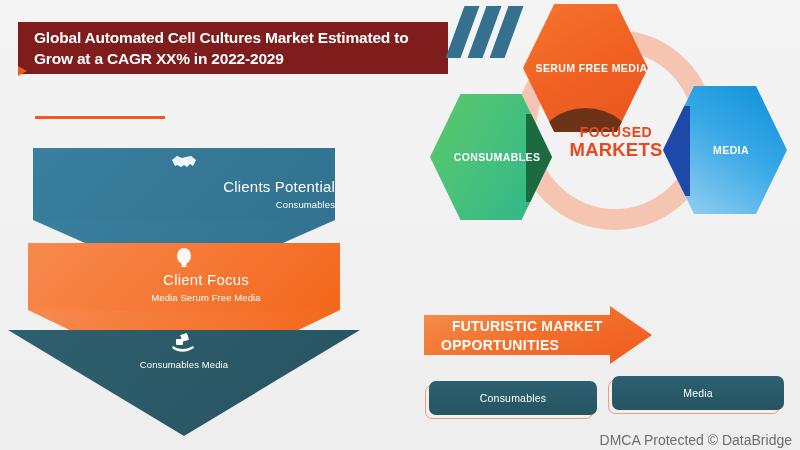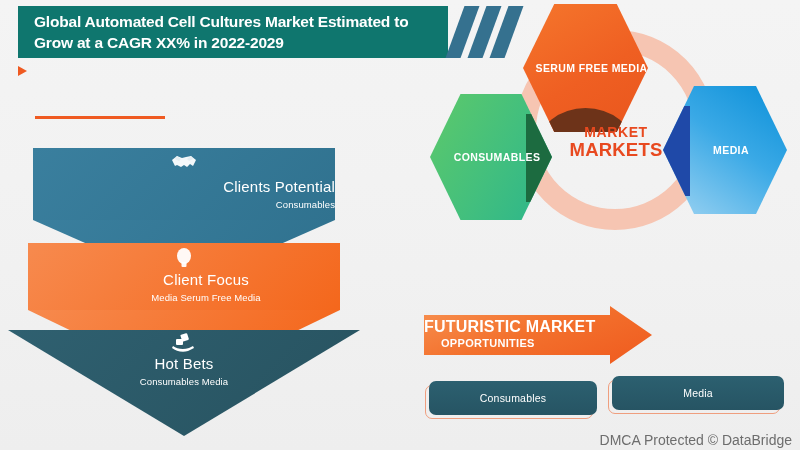--- a/index.html
+++ b/index.html
@@ -20,23 +20,23 @@
   .bg-sheet {
     position: absolute;
     left: 0; top: 0;
     width: 800px; height: 450px;
     background: linear-gradient(180deg, #f4f4f4 0%, #f1f1f1 60%, #eeeeee 100%);
   }
 
   
   .header-bar {
     position: absolute;
-    left: 18px; top: 6px;
+    left: 18px; top: 22px;
     width: 430px; height: 52px;
-    background: #0f766e;
+    background: #7f1d1d;
   }
   .header-bar .title {
     position: absolute;
     left: 16px; top: 5px;
     width: 404px;
     color: #ffffff;
     font-size: 15.5px;
     font-weight: bold;
     line-height: 21px;
     letter-spacing: -0.2px;
@@ -249,31 +249,31 @@
   
   .arrow-banner {
     position: absolute;
     left: 424px; top: 306px;
     width: 228px; height: 58px;
     background: linear-gradient(160deg, #f79050 0%, #f3712d 45%, #ef5a1e 100%);
     clip-path: polygon(0 9px, 186px 9px, 186px 0, 228px 29px, 186px 58px, 186px 49px, 0 49px);
   }
   .ab-line1 {
     position: absolute;
-    left: 424px; top: 318px;
-    color: #ffffff;
-    font-size: 16px;
+    left: 452px; top: 318px;
+    color: #ffffff;
+    font-size: 14px;
     font-weight: bold;
     letter-spacing: 0.2px;
   }
   .ab-line2 {
     position: absolute;
     left: 441px; top: 337px;
     color: #ffffff;
-    font-size: 11px;
+    font-size: 14px;
     font-weight: bold;
     letter-spacing: 0.3px;
   }
 
   
   .bbox {
     position: absolute;
     height: 34px;
     background: linear-gradient(180deg, #2c6070 0%, #265463 100%);
     border-radius: 7px;
@@ -350,21 +350,20 @@
 
     <div class="tier3-body"></div>
     <div class="tier3-icon tier-icon">
       <svg width="28" height="20" viewBox="0 0 28 20">
         <rect x="11" y="1" width="7" height="7" rx="1" fill="#ffffff" transform="rotate(-18 14 4)"></rect>
         <rect x="6" y="6" width="7" height="6" rx="1" fill="#ffffff"></rect>
         <path d="M3 13 C7 16 13 17 19 15 L23 13 L24 15 L18 18 C12 20 6 18 2 15 Z" fill="#ffffff"></path>
       </svg>
     </div>
     <div class="tier3-txt tier">
-      <div class="tier-label">Hot Bets</div>
       <div class="tier-sub">Consumables Media</div>
     </div>
   </div>
 
   <div class="hex-zone">
     <div class="ring"></div>
 
     <div class="hex hex-orange">
       <div class="shade"></div>
       <span>SERUM FREE MEDIA</span>
@@ -374,21 +373,21 @@
       <div class="shade"></div>
       <span>CONSUMABLES</span>
     </div>
 
     <div class="hex hex-blue">
       <div class="shade"></div>
       <span>MEDIA</span>
     </div>
 
     <div class="focus-text">
-      <div class="focus-a">MARKET</div>
+      <div class="focus-a">FOCUSED</div>
       <div class="focus-b">MARKETS</div>
     </div>
   </div>
 
   <div class="arrow-banner"></div>
   <div class="ab-line1">FUTURISTIC MARKET</div>
   <div class="ab-line2">OPPORTUNITIES</div>
 
   <div class="bbox-shadow bbox1s"></div>
   <div class="bbox bbox1">Consumables</div>

